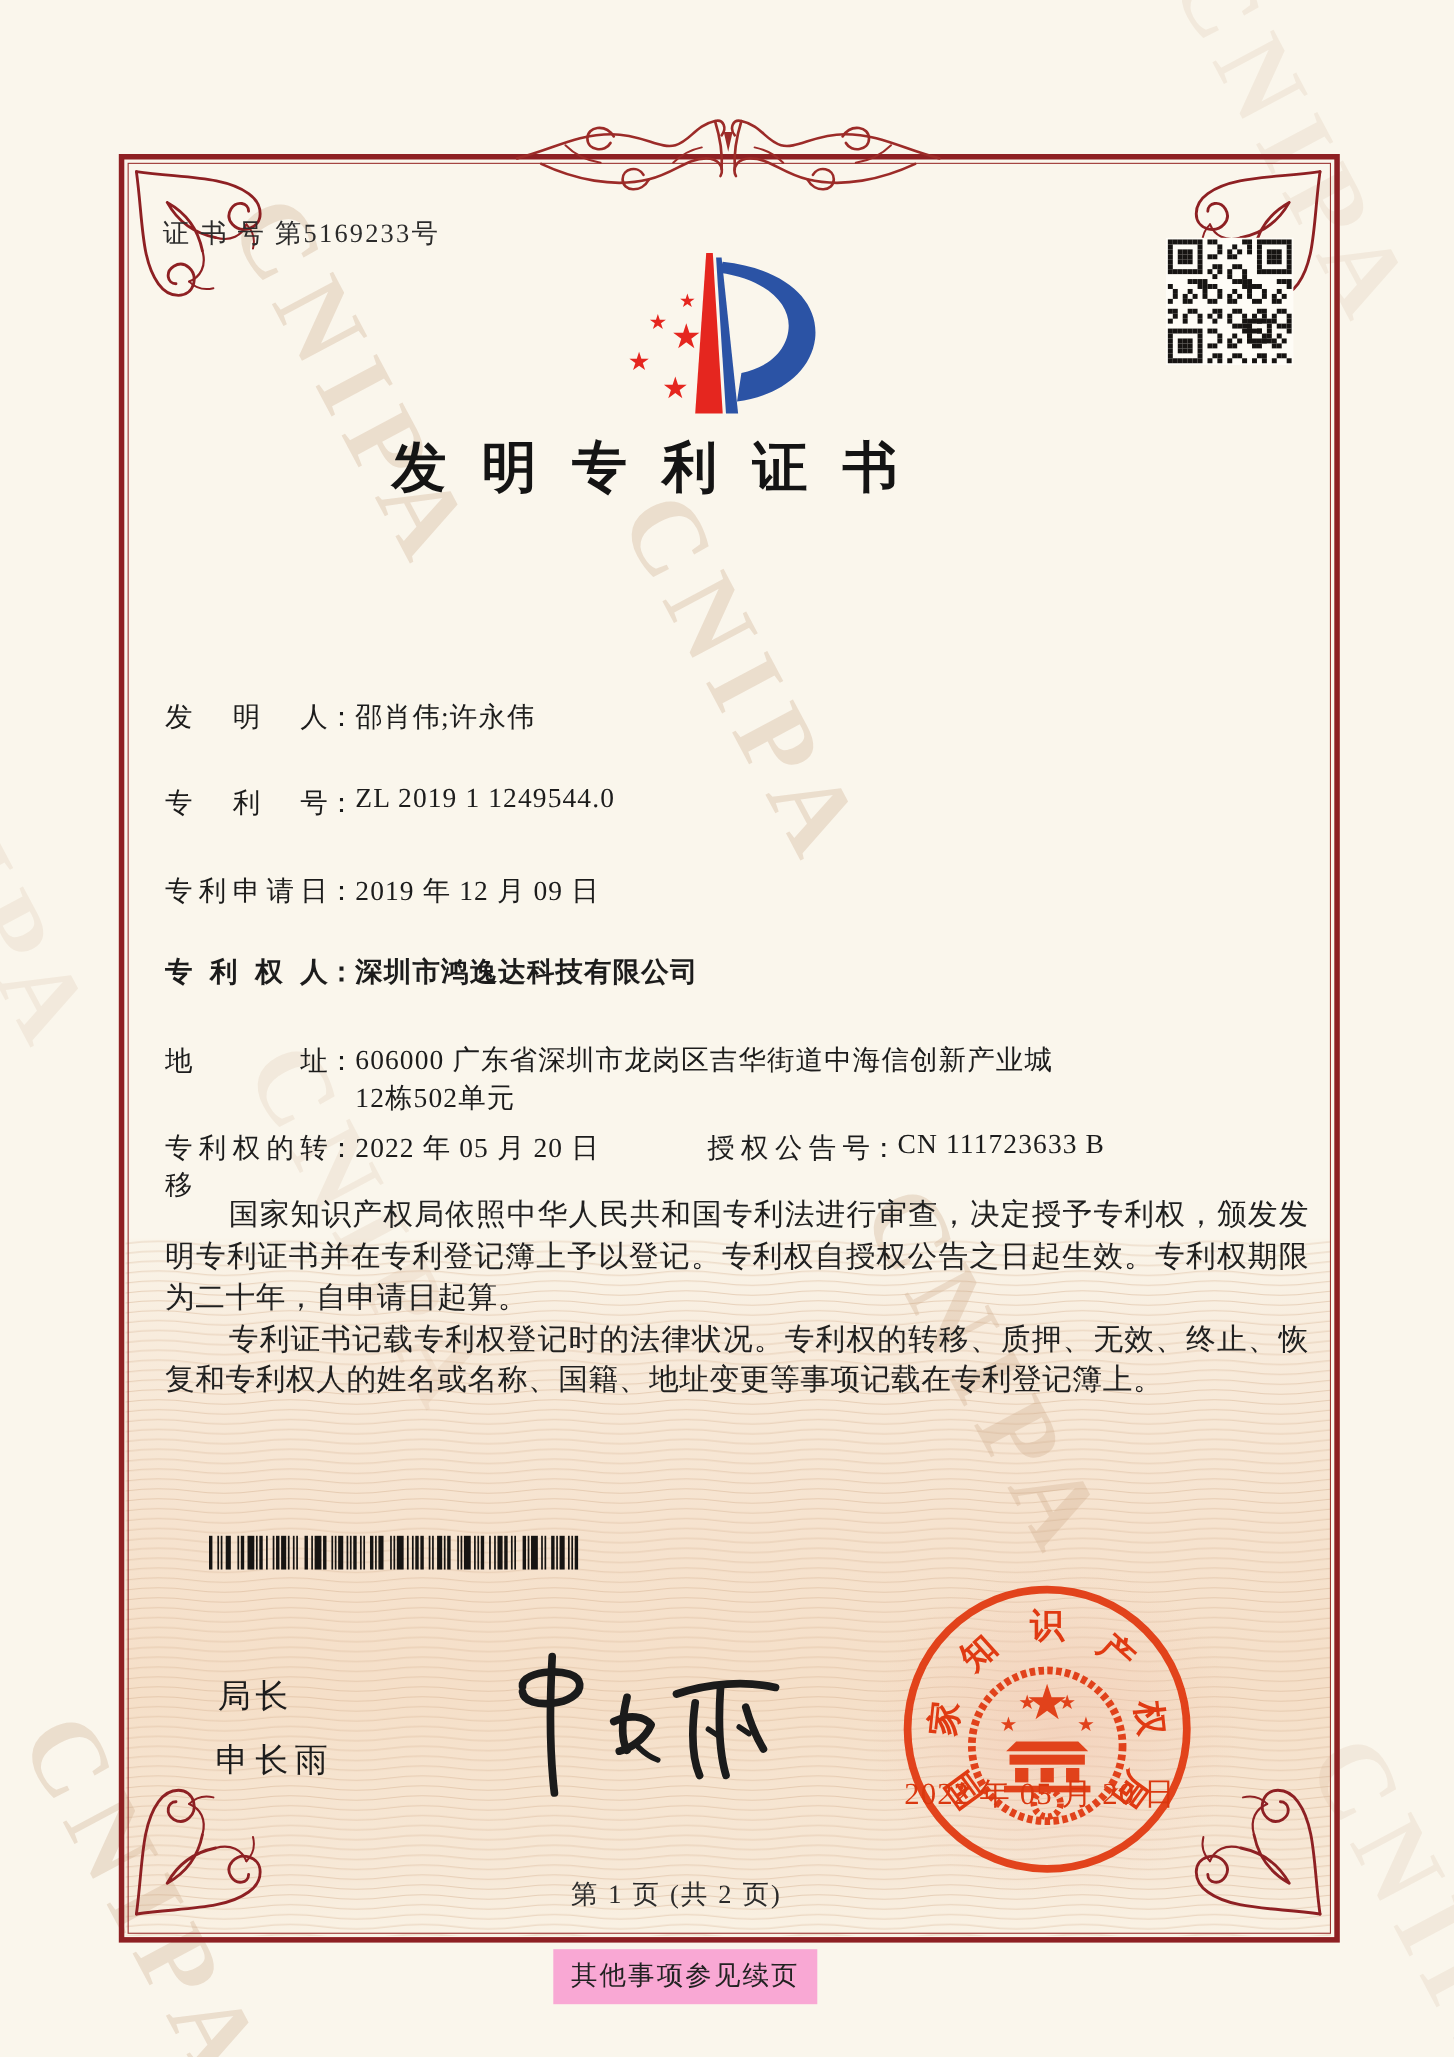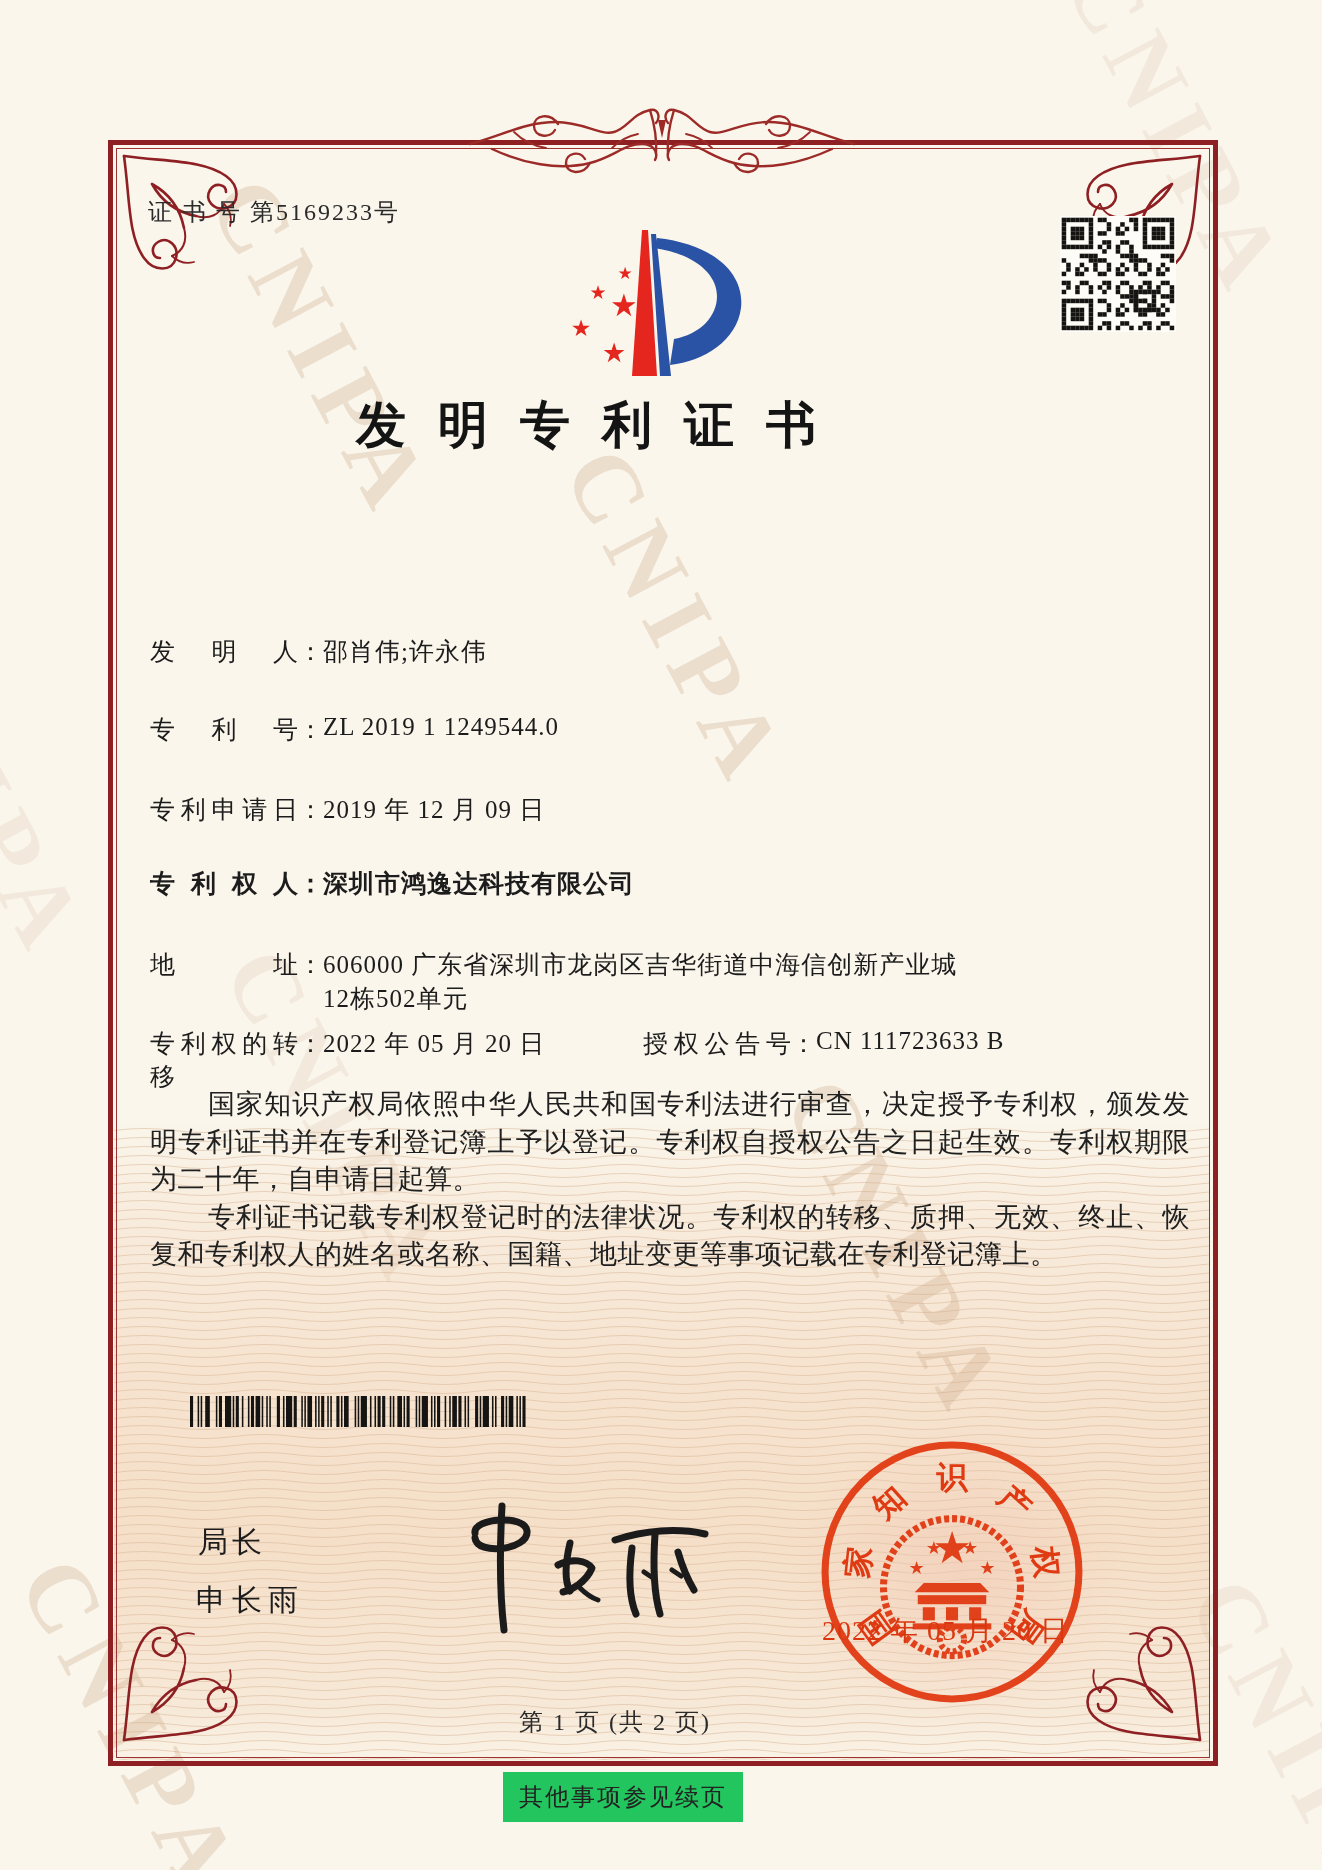--- a/index.html
+++ b/index.html
@@ -71,21 +71,21 @@
   .seal{position:absolute;left:816px;top:1436px;z-index:6;}
   .seal-char{font-size:31px;font-weight:bold;fill:#e03a12;text-anchor:middle;}
   .seal-date{
     position:absolute;left:822px;top:1612px;z-index:7;
     font-size:28px;color:#da370f;letter-spacing:1px;white-space:nowrap;
   }
 
   .page-no{position:absolute;left:100px;top:1706px;width:1030px;text-align:center;font-size:24px;color:#2b2b2b;letter-spacing:2px;}
   .note-box{
     position:absolute;left:503px;top:1772px;width:240px;height:50px;z-index:6;
-    background:#22c55e;text-align:center;line-height:50px;font-size:24px;color:#222;letter-spacing:2px;
+    background:#f9a8d4;text-align:center;line-height:50px;font-size:24px;color:#222;letter-spacing:2px;
   }
 </style>
 </head>
 <body>
 
 <div class="page">
 
   <div class="wm" style="left:285px;top:160px;">CNIPA</div>
   <div class="wm" style="left:640px;top:430px;">CNIPA</div>
   <div class="wm f" style="left:-60px;top:600px;">CNIPA</div>

